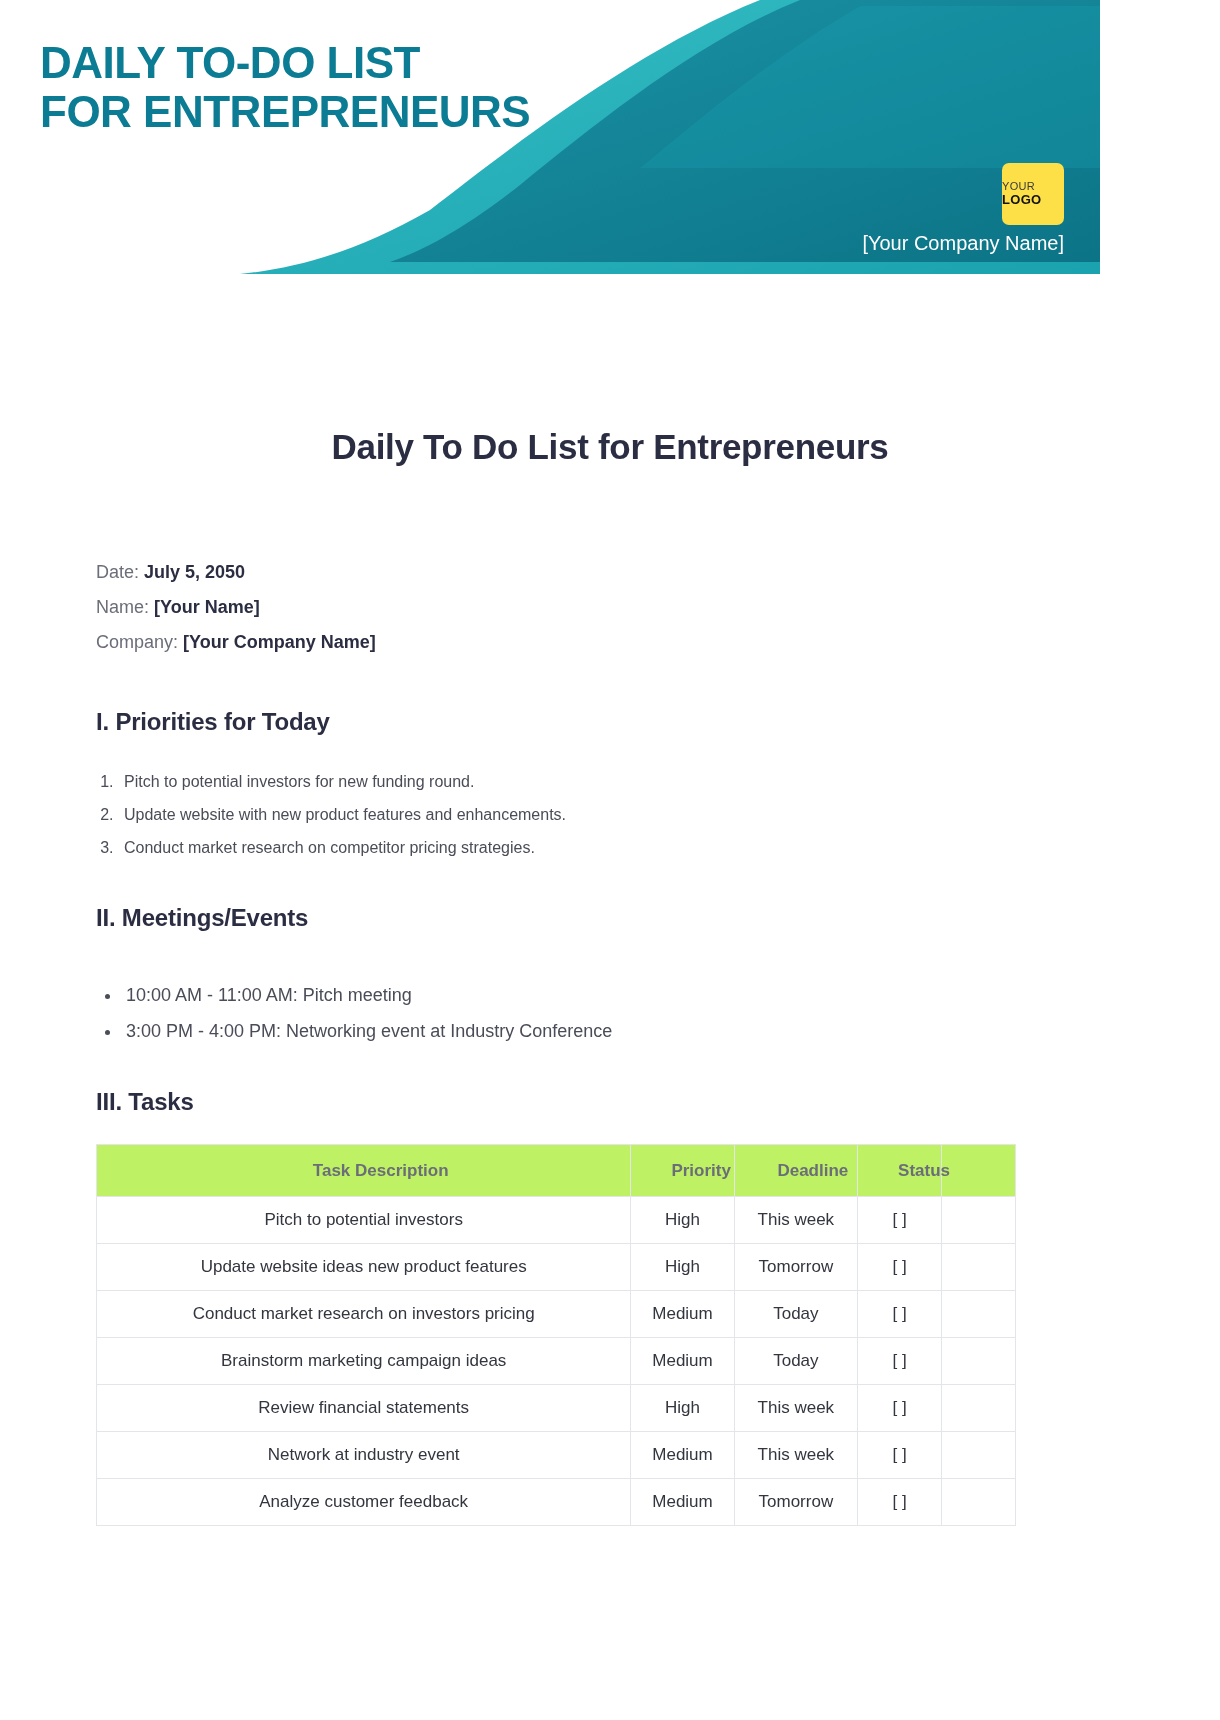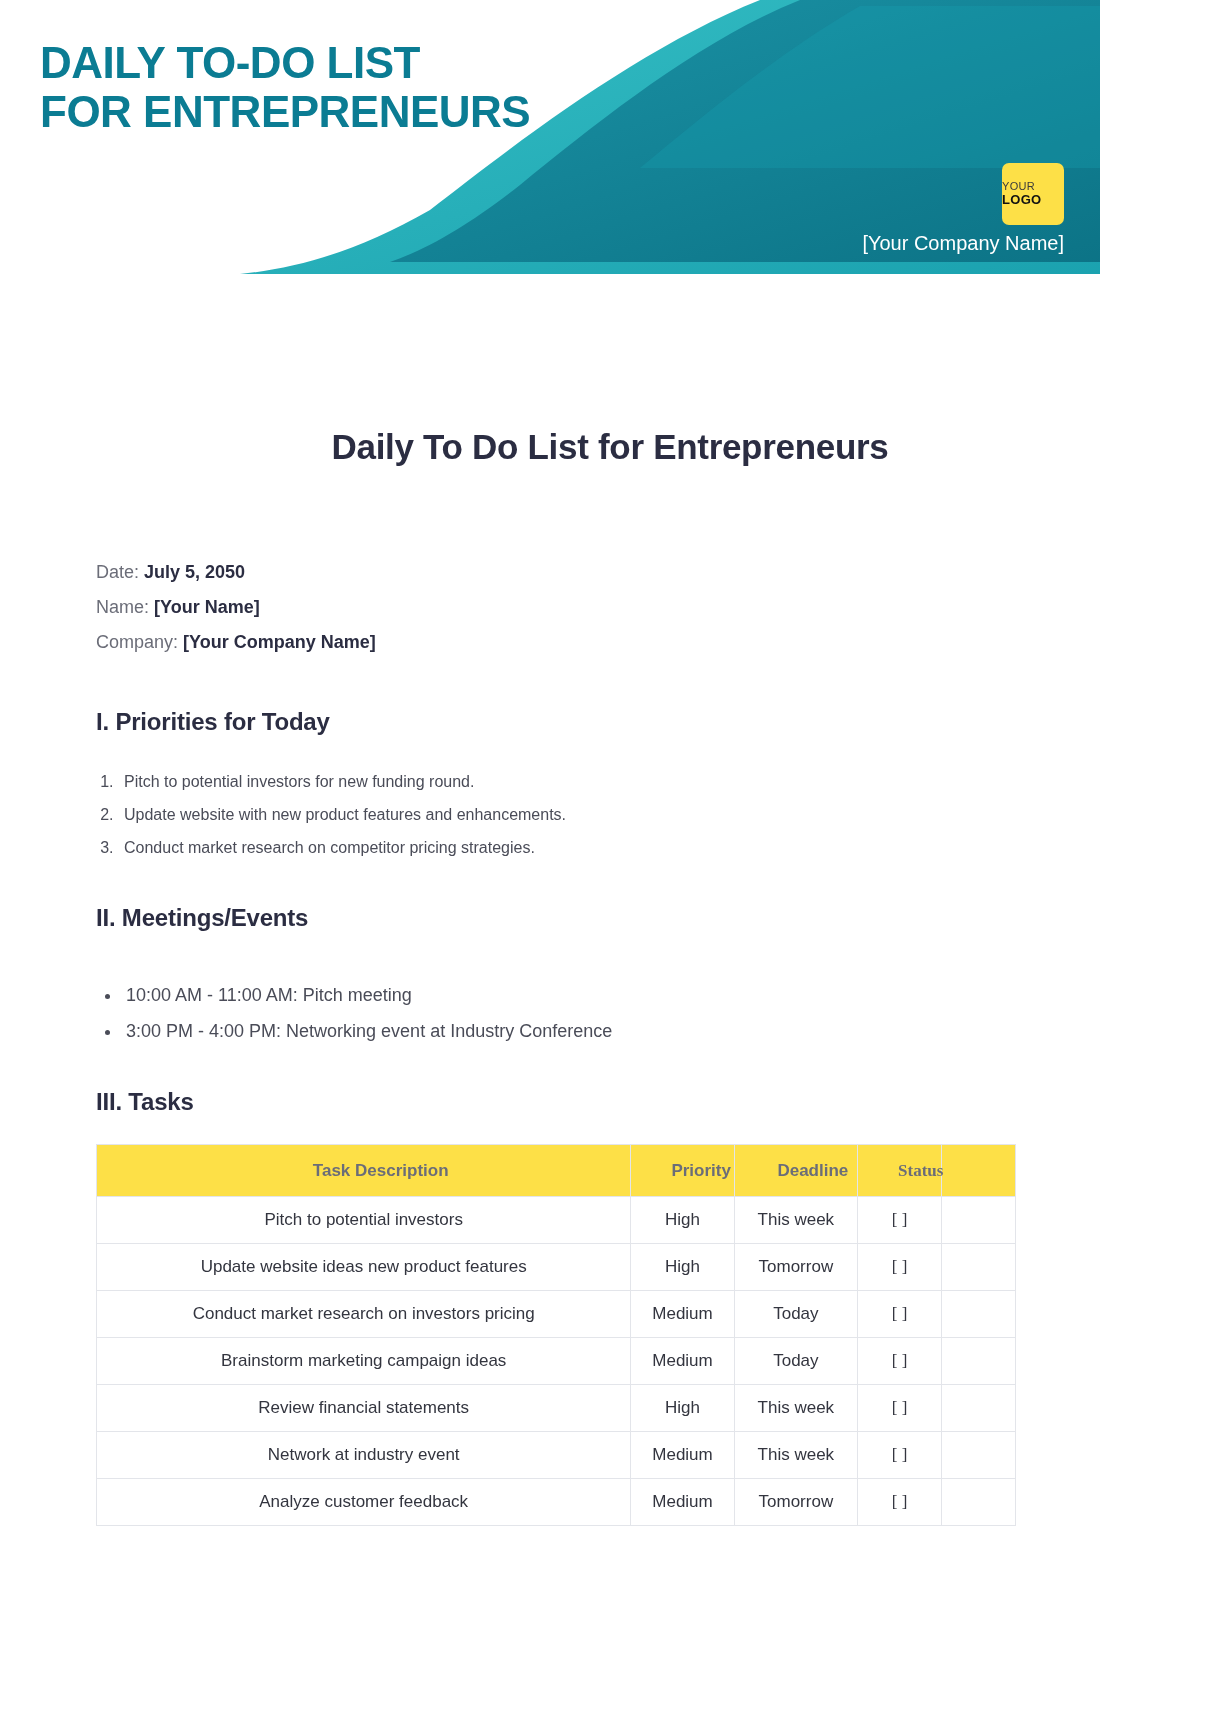--- a/index.html
+++ b/index.html
@@ -139,34 +139,34 @@
   }
   .tasks-table th,
   .tasks-table td {
     border: 1px solid #e3e5ea;
     text-align: center;
     font-size: 17px;
     height: 47px;
     padding: 4px 6px;
   }
   .tasks-table thead th {
-    background: #fde047;
+    background: #bef264;
     color: #6b6d78;
     font-weight: bold;
     height: 52px;
     padding-left: 40px;
   }
   .tasks-table tbody td {
     color: #33353f;
     background: #ffffff;
   }
   .col-desc   { width: 528px; }
   .col-prio   { width: 102px; }
   .col-dead   { width: 122px; }
-  .col-status { width: 83px; font-family: Liberation Serif, serif; }
+  .col-status { width: 83px; }
   .col-pad    { width: 73px; border-left: 1px solid #e3e5ea; }
 </style>
 </head>
 <body>
 
 <div class="banner">
   <svg class="banner-svg" width="1220" height="305" viewBox="0 0 1220 305">
     <defs>
       <linearGradient id="tealGradA" x1="0" y1="0" x2="1" y2="1">
         <stop offset="0%" stop-color="#1b93a6"></stop>

